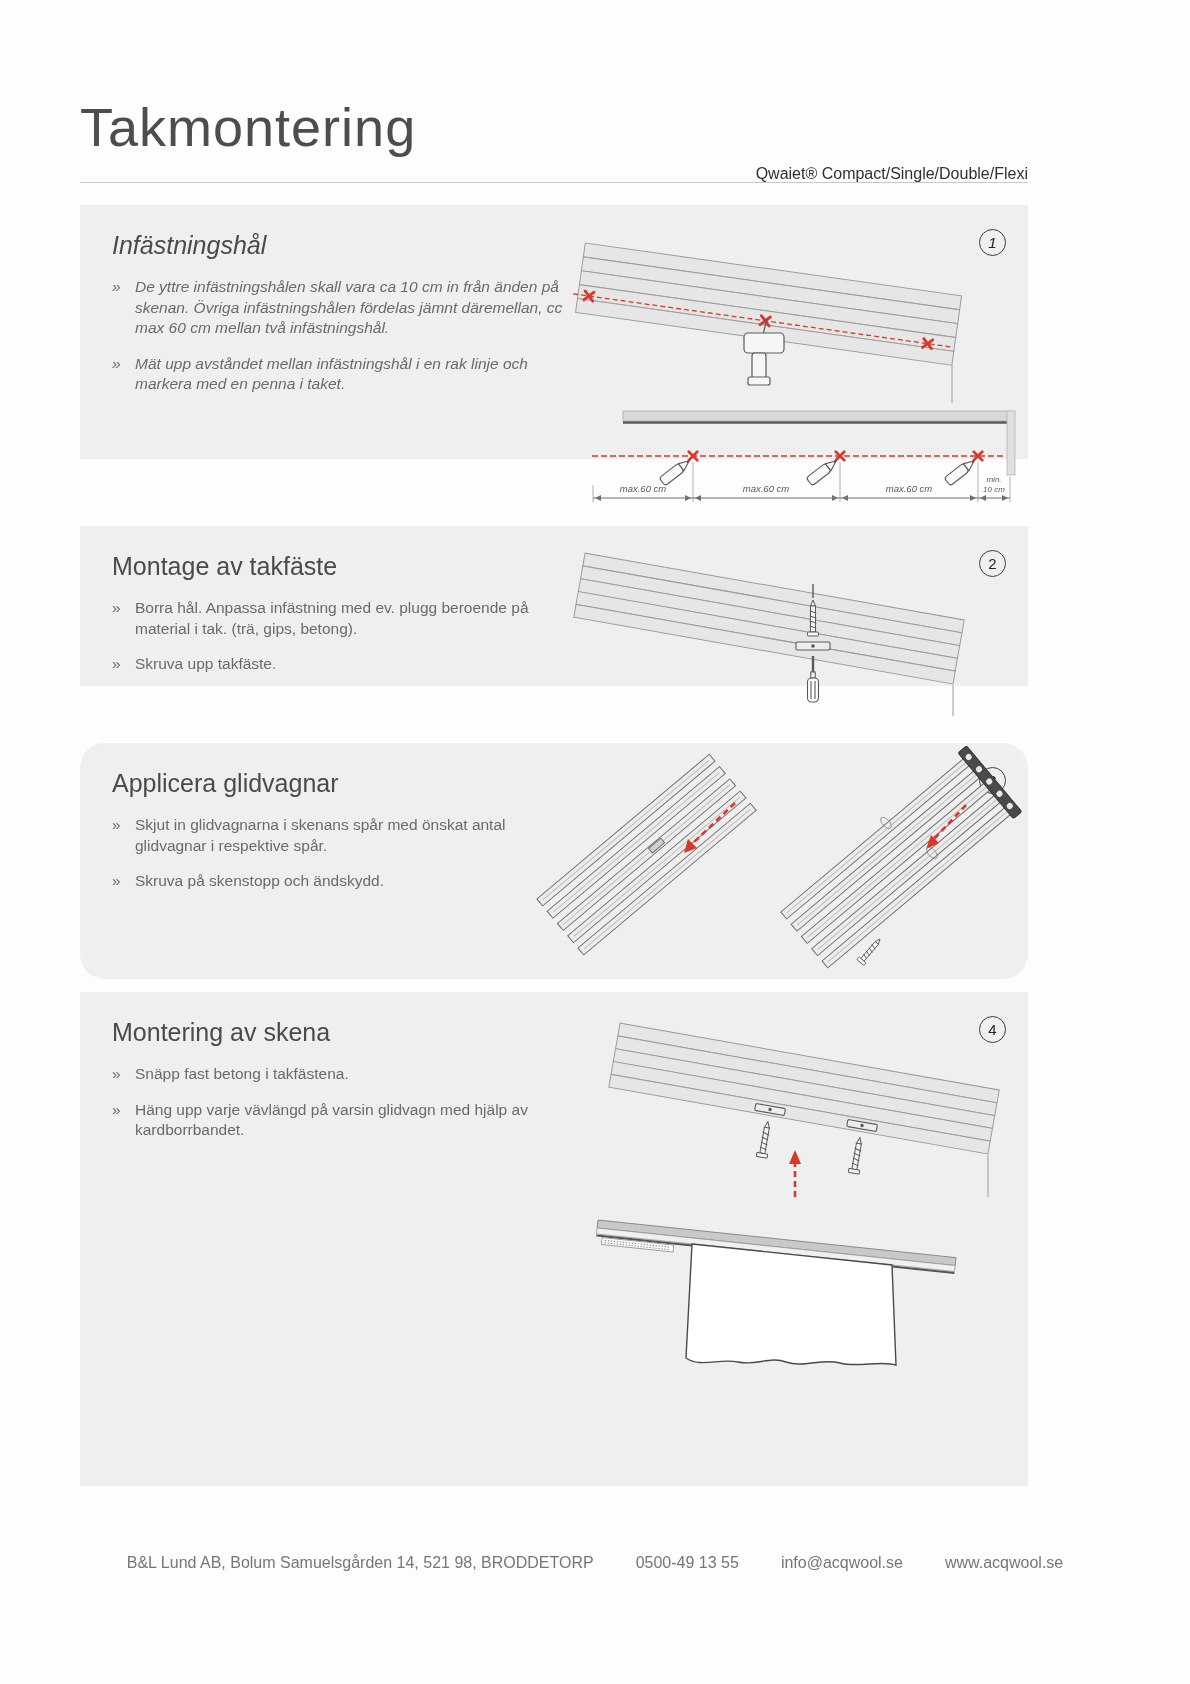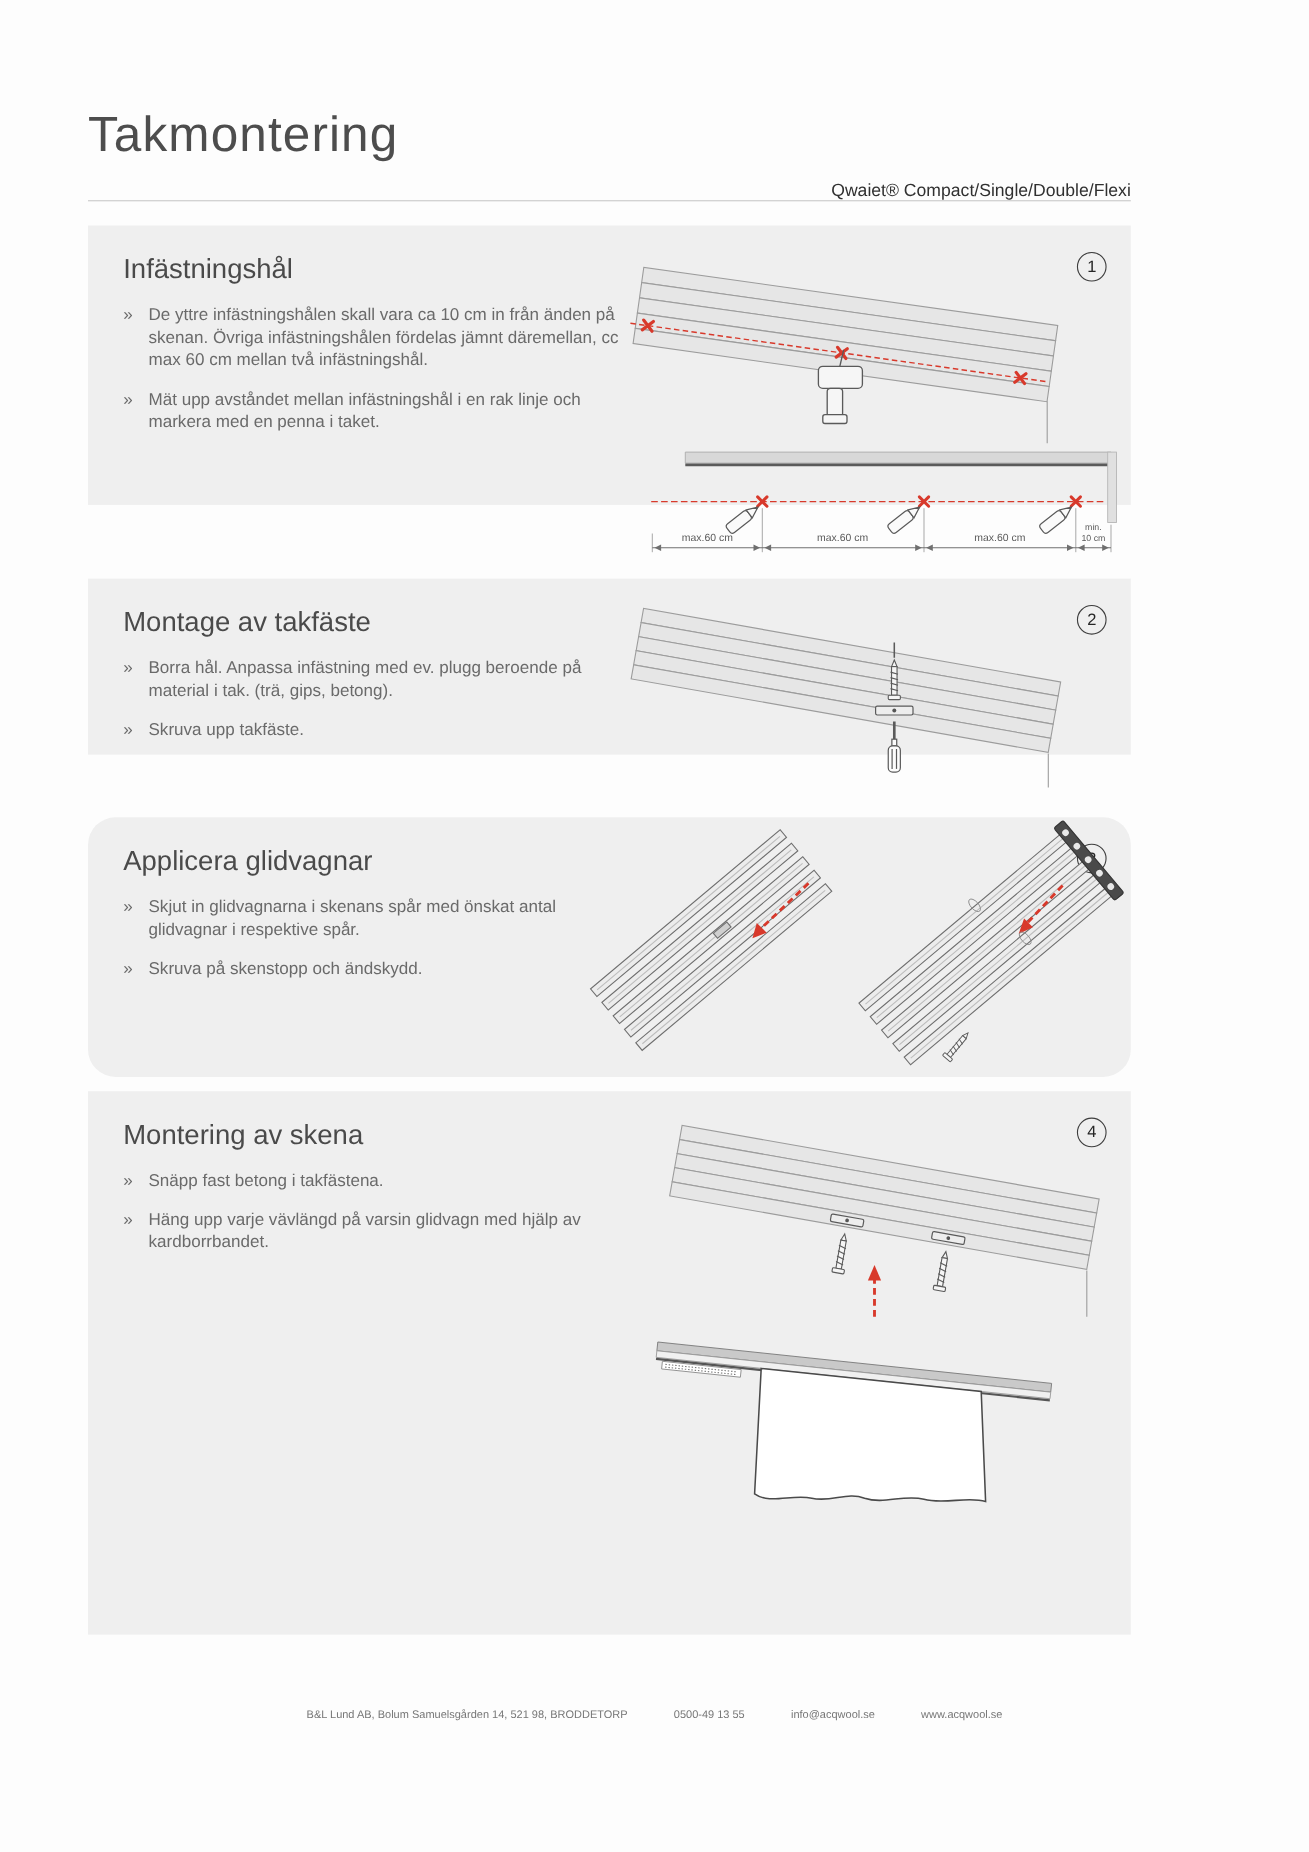--- a/index.html
+++ b/index.html
@@ -4,49 +4,49 @@
 <style>
   :root{
     --accent-red:#d8392b;
     --panel-bg:#efefef;
   }
   html,body{margin:0;padding:0;background:#ffffff;}
   body{font-family:"Liberation Sans", sans-serif; -webkit-font-smoothing:antialiased;}
   .page{position:relative;width:1190px;height:1684px;background:#fdfdfd;overflow:hidden;}
 
   
-  .hdr-title{position:absolute;left:80px;top:96px;font-size:45px;font-weight:300;
+  .hdr-title{position:absolute;left:80px;top:96px;font-size:54px;font-weight:300;
     color:#4d4d4d;letter-spacing:1px;}
   .hdr-product{position:absolute;right:162px;top:128px;font-size:16px;color:#303030;margin-top:37px;}
   .hdr-rule{position:absolute;left:80px;top:182px;width:948px;border-top:1px solid #c9c9c9;}
 
   
   .panel{position:absolute;left:80px;width:948px;background:var(--panel-bg);}
-  .p1{top:205px;height:254px;}
+  .p1{top:205px;height:254px;font-style:italic;}
   .p2{top:526px;height:160px;}
   .p3{top:743px;height:236px;border-radius:25px;}
   .p4{top:992px;height:494px;}
 
   .sec-title{position:absolute;left:32px;top:26px;margin:0;font-size:25px;font-weight:400;color:#4a4a4a;}
   .badge{position:absolute;top:24px;right:22px;width:27px;height:27px;border:1.6px solid #3d3d3d;
     border-radius:50%;display:flex;align-items:center;justify-content:center;
     font-size:15px;color:#262626;background:transparent;box-sizing:border-box;}
   .bullets{position:absolute;left:32px;top:72px;width:452px;margin:0;padding:0;list-style:none;}
   .bullets li{display:flex;gap:11px;margin:0 0 15px 0;font-size:15.5px;line-height:1.33;color:#6a6a6a;}
   .bullets .mk{flex:0 0 12px;color:#6a6a6a;}
 
   .illo{position:absolute;left:0;top:0;width:948px;pointer-events:none;}
   .dim{font-size:9.5px;fill:#5a5a5a;}
   .dim-s{font-size:8px;fill:#5a5a5a;}
 
   
   .footer{position:absolute;left:0;top:1540px;width:1190px;text-align:center;}
   .logo{font-size:44px;font-weight:bold;letter-spacing:2px;color:#1d1d1d;}
   .contact{margin-top:14px;display:flex;justify-content:center;gap:42px;
-    font-size:10px;color:#767676;}
+    font-size:16px;color:#767676;}
 </style>
 </head>
 <body>
 
 <svg width="0" height="0" style="position:absolute" aria-hidden="true">
   <defs>
     <g id="xm" stroke="#d8392b" stroke-width="3.2" stroke-linecap="round">
       <path d="M-5,-5 L5,5 M-5,5 L5,-5"></path>
     </g>
     <g id="pencil" stroke="#5a5a5a" fill="#fafafa" stroke-width="1.1">

